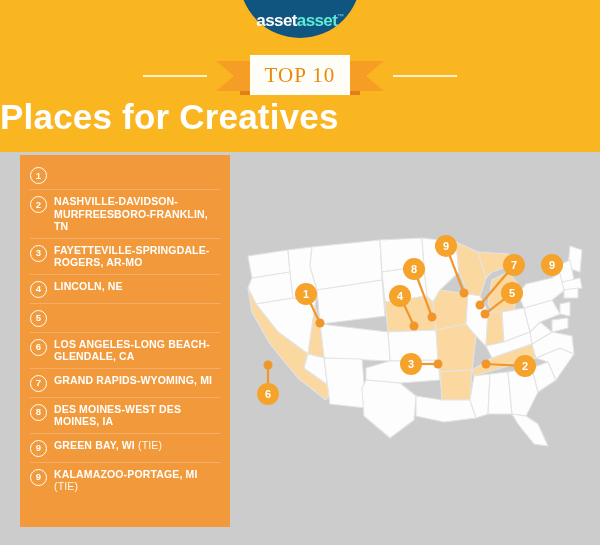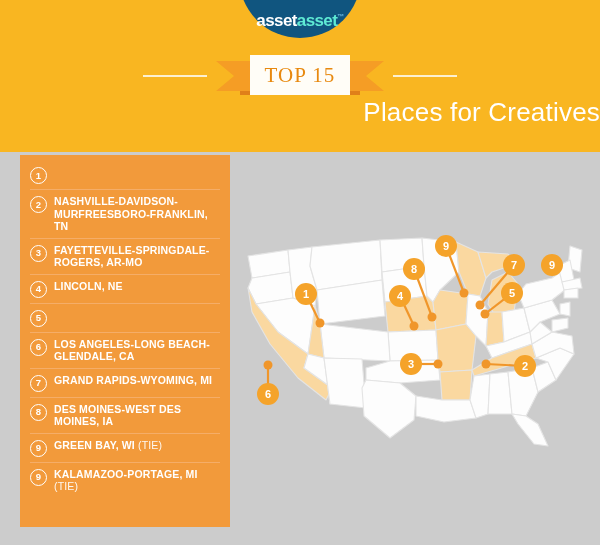--- a/index.html
+++ b/index.html
@@ -51,22 +51,22 @@
     background:#fffdf7;display:flex;align-items:center;justify-content:center;
   }
   .ribbon-center span{
     font-family:"Liberation Serif", serif;
     font-size:21px;color:#e8890f;letter-spacing:1px;
   }
 
   
   .title{
     position:absolute;left:0;top:97px;width:600px;
-    text-align:right;color:#ffffff;
-    font-size:26px;font-weight:400;letter-spacing:.2px;
+    text-align:left;color:#ffffff;
+    font-size:35px;font-weight:700;letter-spacing:.2px;
   }
 
   
   .panel{
     position:absolute;left:20px;top:155px;width:210px;height:372px;
     background:#f29a3b;
     box-sizing:border-box;padding:4px 10px 6px 10px;
   }
   .row{
     display:flex;align-items:flex-start;
@@ -107,21 +107,21 @@
   </div>
 
   <div class="ribbon-wrap">
     <div class="rline left"></div>
     <div class="rline right"></div>
     <div class="tail left"></div>
     <div class="tail right"></div>
     <div class="tail-shadow left"></div>
     <div class="tail-shadow right"></div>
     <div class="ribbon-center">
-      <span>TOP 15</span>
+      <span>TOP 10</span>
     </div>
   </div>
 
   <div class="title">Places for Creatives</div>
 </div>
 
 <div class="panel">
   <div class="row">
     <div class="num">1</div>
   </div>

